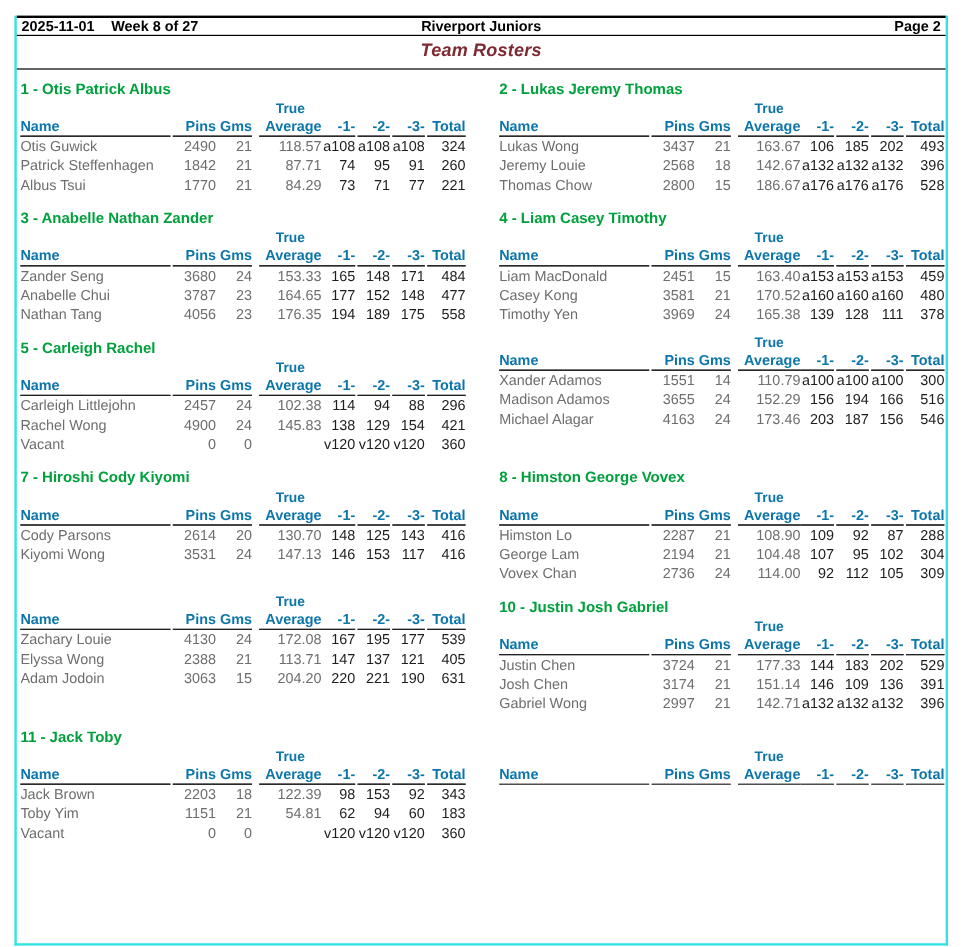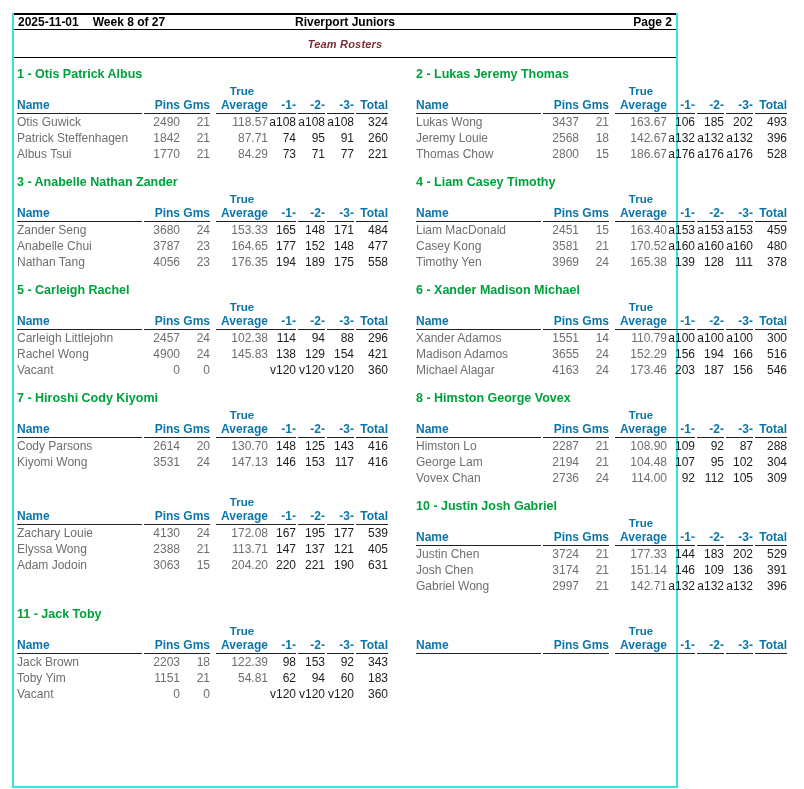--- a/index.html
+++ b/index.html
@@ -2,41 +2,41 @@
 <html><head>
 <meta charset="utf-8">
 <style>
   * { box-sizing: border-box; }
   html,body { margin:0; padding:0; }
   body {
     width:804px; height:789px; position:relative; overflow:hidden;
     background:#ffffff; font-family:"Liberation Sans", sans-serif;
   }
   .sheet {
-    position:absolute; left:12px; top:13px; width:666px; height:775px;
+    position:absolute; left:12px; top:13px; width:778px; height:775px;
     border-left:2px solid #35e3e6; border-right:2px solid #35e3e6; border-bottom:2px solid #35e3e6;
     background:#fff;
   }
   
   .topbar {
     border-top:2px solid #000; border-bottom:1.5px solid #000;
     height:17px; position:relative; display:flex; align-items:center;
     font-weight:bold; font-size:12px; color:#000; padding:0 4px;
   }
   .topbar .left { display:flex; }
   .topbar .week { margin-left:14px; }
   .topbar .center {
     position:absolute; left:0; right:0; text-align:center; pointer-events:none;
   }
   .topbar .right { margin-left:auto; position:relative; }
   .titlebar {
     border-bottom:1.5px solid #000; text-align:center; padding:4px 0 5px 0;
   }
   .titlebar .title {
-    color:#7e2a33; font-weight:bold; font-style:italic; font-size:11px;
+    color:#7e2a33; font-weight:bold; font-style:italic; font-size:15px;
     letter-spacing:0.2px;
   }
   
   .teams-grid {
     display:grid; grid-template-columns:1fr 1fr; column-gap:28px;
     padding:2px 19px 0 3px; align-items:start;
   }
   .team { margin-top:4px; margin-bottom:6px; }
   .team-title {
     color:#00a03c; font-weight:bold; font-size:12.5px;
@@ -554,21 +554,20 @@
     <td class="gap"></td>
     <td class="r strong">v120</td>
     <td class="gap"></td>
     <td class="r strong">360</td>
   </tr>
 </tbody>
     </table>
   </div>
 
   <div class="team">
-    <div class="team-title">6 - Xander Madison Michael</div>
     <table class="roster">
       <colgroup>
         <col style="width:125px">
             <col style="width:2px">
         <col style="width:36px">
             <col style="width:30px">
             <col style="width:6px">
         <col style="width:52px">
             <col style="width:28px">
             <col style="width:2px">

